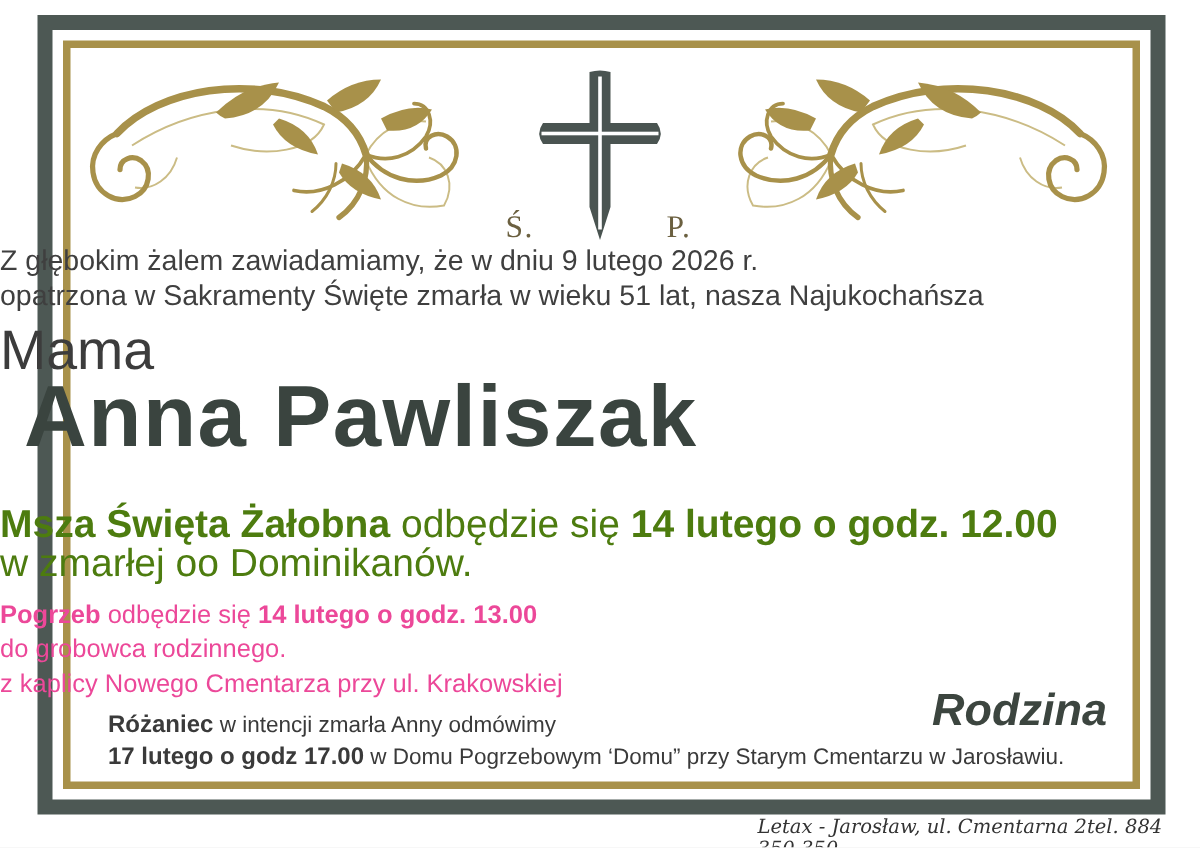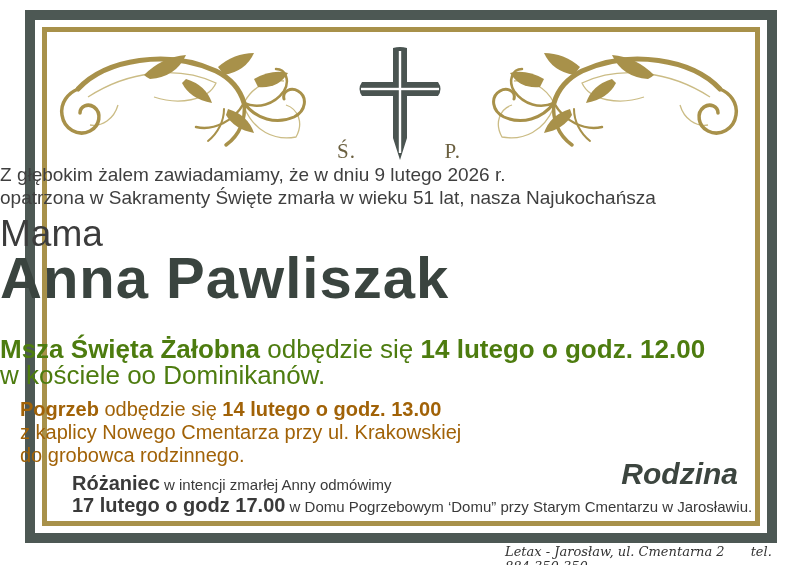--- a/index.html
+++ b/index.html
@@ -24,32 +24,32 @@
   .cross-wrap{position:absolute;top:46px;left:50%;transform:translateX(-50%);
     width:150px;height:118px;}
   .cross-wrap svg{position:absolute;left:50%;top:0;transform:translateX(-50%);}
   .sp{position:absolute;bottom:0;font-family:"Liberation Serif",serif;
     font-size:21px;color:#6b6040;letter-spacing:1px;}
   .sp.l{left:12px;} .sp.r{right:14px;}
   
   .centered{position:absolute;left:0;right:0;text-align:left;}
   .intro{top:163px;font-size:19px;line-height:23px;color:#3f3f3f;}
   .relation{top:213px;font-size:37px;color:#3c3c3c;}
-  .name{top:244px;font-size:58px;font-weight:bold;color:#3a443f;letter-spacing:1px;}
+  .name{top:244px;font-size:58px;font-weight:bold;color:#3a443f;letter-spacing:1px;margin-left:16px;}
   .mass{top:336px;font-size:26px;line-height:26px;color:#4d7c0f;}
-  .funeral{top:398px;font-size:20px;line-height:23px;color:#a16207;padding-left:20px;}
+  .funeral{top:398px;font-size:17px;line-height:23px;color:#ec4899;}
   .b{font-weight:bold;}
   .signature{position:absolute;right:62px;top:457px;font-size:30px;
     font-weight:bold;font-style:italic;color:#3c453f;margin-left:41px;}
   .rosary{position:absolute;left:72px;top:473px;font-size:15px;line-height:21px;
     color:#3a3a3a;text-align:left;}
-  .rosary .b{font-size:20px;}
+  .rosary .b{font-size:16px;}
   .footer{position:absolute;left:505px;top:544px;font-family:"DejaVu Serif",serif;
     font-style:italic;font-size:13px;color:#333;}
-  .footer span{margin-right:26px;}
+  .footer span{}
   .footer span:last-child{margin-right:0;}
 </style>
 </head>
 <body>
 
 <div class="page">
 
   <div class="frame-dark">
     <div class="frame-gold"></div>
   </div>
@@ -122,33 +122,33 @@
     <div>Z głębokim żalem zawiadamiamy, że w dniu 9 lutego 2026 r.</div>
     <div>opatrzona w Sakramenty Święte zmarła w wieku 51 lat, nasza Najukochańsza</div>
   </div>
 
   <div class="centered relation">Mama</div>
 
   <div class="centered name">Anna Pawliszak</div>
 
   <div class="centered mass">
     <div><span class="b">Msza Święta Żałobna</span><span> odbędzie się </span><span class="b">14 lutego o godz. 12.00</span></div>
-    <div>w kościele oo Dominikanów.</div>
+    <div>w zmarłej oo Dominikanów.</div>
   </div>
 
   <div class="centered funeral">
     <div><span class="b">Pogrzeb</span><span> odbędzie się </span><span class="b">14 lutego o godz. 13.00</span></div>
+    <div>do grobowca rodzinnego.</div>
     <div>z kaplicy Nowego Cmentarza przy ul. Krakowskiej</div>
-    <div>do grobowca rodzinnego.</div>
   </div>
 
   <div class="signature">Rodzina</div>
 
   <div class="rosary">
-    <div><span class="b">Różaniec</span><span> w intencji zmarłej Anny odmówimy</span></div>
+    <div><span class="b">Różaniec</span><span> w intencji zmarła Anny odmówimy</span></div>
     <div><span class="b">17 lutego o godz 17.00</span><span> w Domu Pogrzebowym ‘Domu” przy Starym Cmentarzu w Jarosławiu.</span></div>
   </div>
 
   <div class="footer">
     <span>Letax - Jarosław, ul. Cmentarna 2</span><span>tel. 884 350 350</span>
   </div>
 
 </div>
 
 </body></html>

